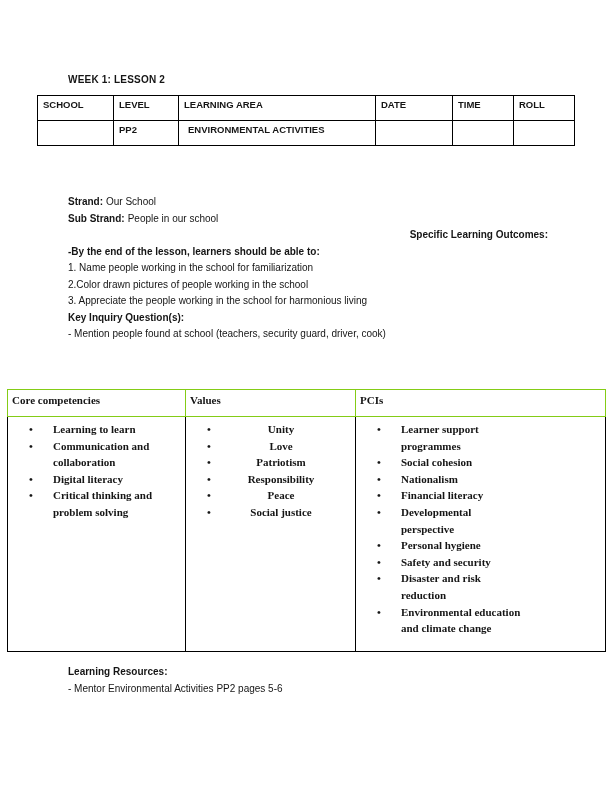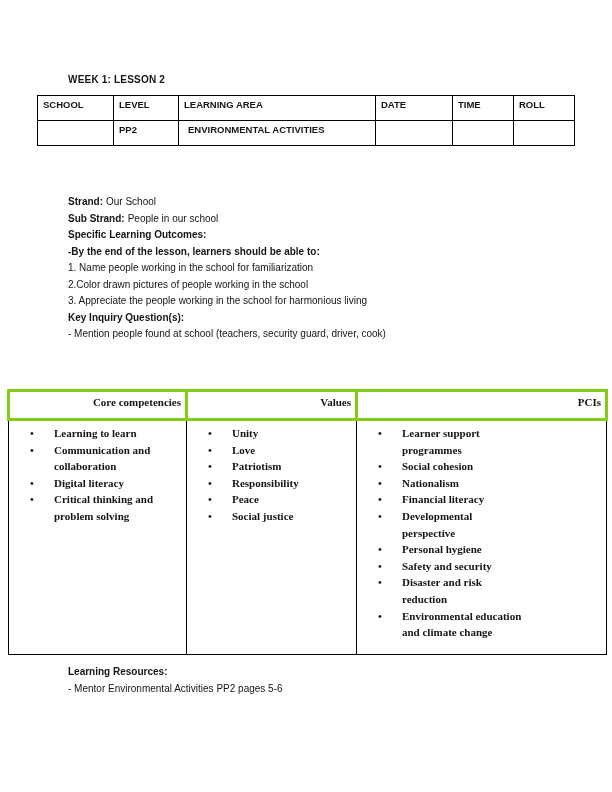--- a/index.html
+++ b/index.html
@@ -52,37 +52,37 @@
     width: 480px;
     font-size: 10px;
     line-height: 16.5px;
     margin-top: 43px;
   }
   .content p { margin: 0; }
   .b { font-weight: bold; }
   .lbl { font-weight: bold; margin-right: 3px; }
   .mb8  { margin-bottom: 8px; }
   .mb13 { margin-bottom: 13.5px; }
-  .mb7  { margin-bottom: 7.5px; }
+  .mb7  { margin-bottom: 7.5px; text-align: right; }
   .mb10 { margin-bottom: 10.5px; }
 
   
   .matrix {
     position: absolute;
     left: 7px;
     top: 389px;
     border-collapse: collapse;
     table-layout: fixed;
     font-family: "Liberation Serif", serif;
   }
   .matrix th {
-    border: 3px solid #84cc16;
+    border: 1px solid #84cc16;
     font-size: 11px;
     font-weight: bold;
-    text-align: right;
+    text-align: left;
     vertical-align: top;
     padding: 4px 4px 10px 4px;
     box-sizing: border-box;
   }
   .matrix td {
     border: 1px solid #000;
     vertical-align: top;
     padding: 4px 0 8px 0;
     box-sizing: border-box;
     height: 235px;
@@ -96,21 +96,21 @@
     line-height: 16.6px;
   }
   .matrix li { position: relative; }
   .matrix li::before {
     content: "\2022";
     position: absolute;
     left: -24px;
     top: 0;
   }
   .col-cc ul  { width: 112px; }
-  .col-val ul { width: 100px; }
+  .col-val ul { width: 100px; text-align: center; }
   .col-pci ul { width: 124px; }
 
   
   .resources {
     position: absolute;
     left: 68px;
     top: 664px;
     font-size: 10px;
     line-height: 16.5px;
   }

